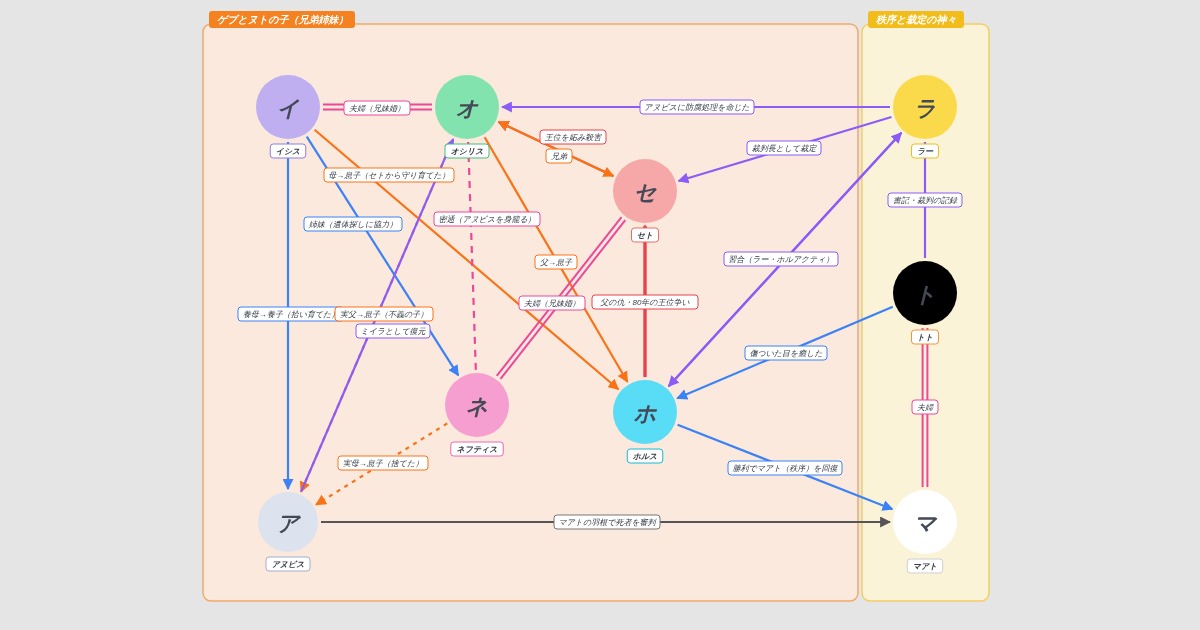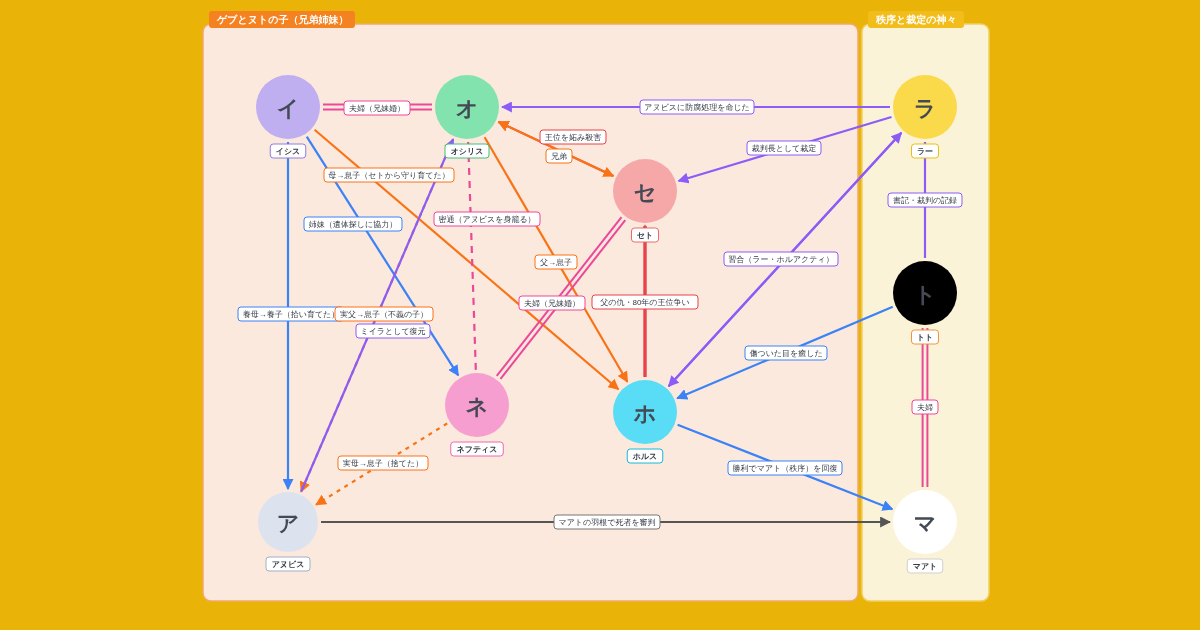--- a/index.html
+++ b/index.html
@@ -1,18 +1,18 @@
 <!DOCTYPE html>
 <html><head>
 <meta charset="utf-8">
 <style>
   html,body{margin:0;padding:0;background:#ffffff;}
   body{width:1200px;height:630px;overflow:hidden;
        font-family:"Liberation Sans","DejaVu Sans",sans-serif;}
-  #stage{position:relative;width:1200px;height:630px;background:#eab308;}
+  #stage{position:relative;width:1200px;height:630px;background:#e5e5e5;font-style:italic;}
   svg#graph{position:absolute;left:0;top:0;width:1200px;height:630px;}
 
   .panel-rect{stroke-width:1.5;}
   .panel-title-txt{font-size:10px;font-weight:bold;fill:#ffffff;}
 
   .node-circle{stroke:none;}
   .node-glyph{font-size:22px;font-weight:bold;fill:#444a55;text-anchor:middle;dominant-baseline:central;}
   .node-label-bg{fill:#ffffff;stroke-width:1;rx:3;}
   .node-label-txt{font-size:8px;font-weight:bold;fill:#333a45;text-anchor:middle;dominant-baseline:central;}
 

